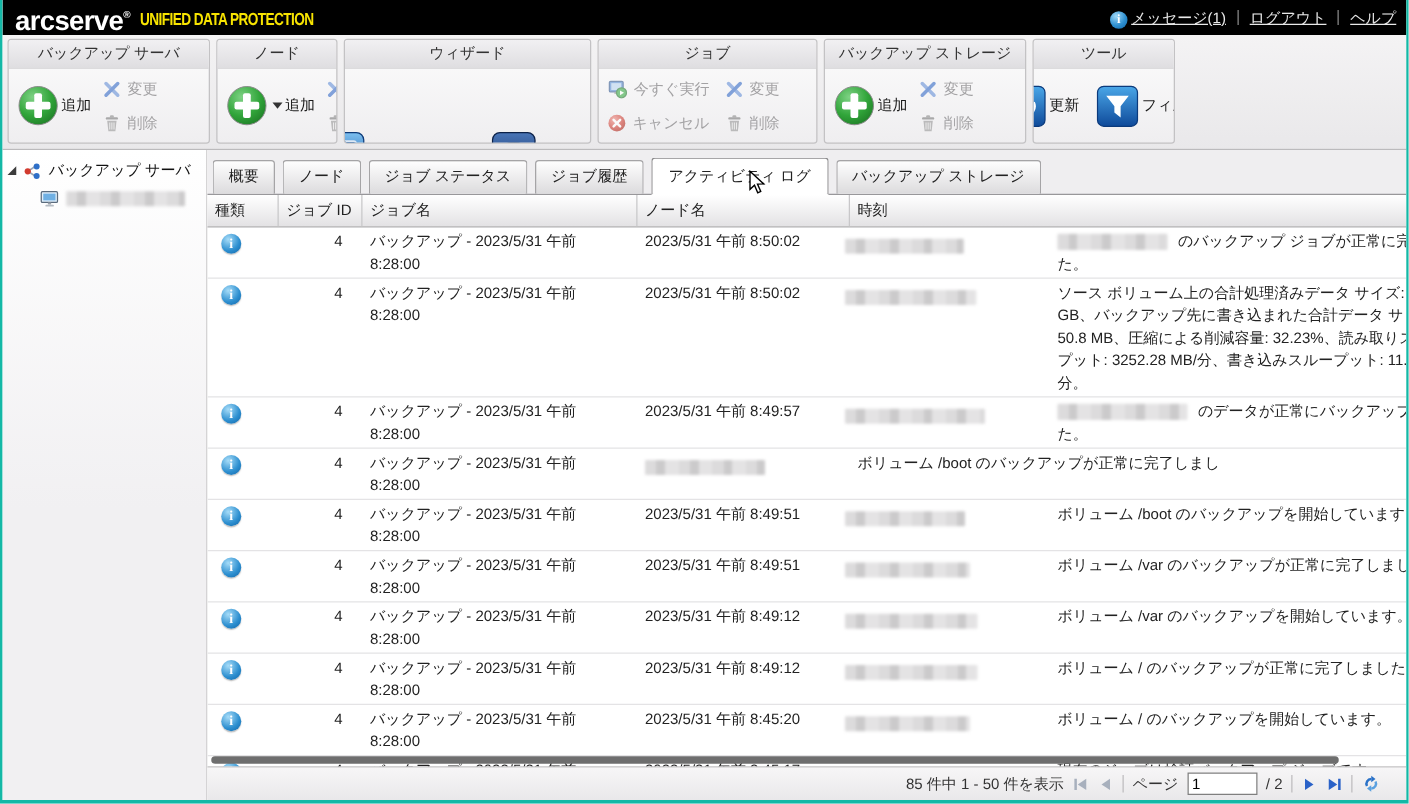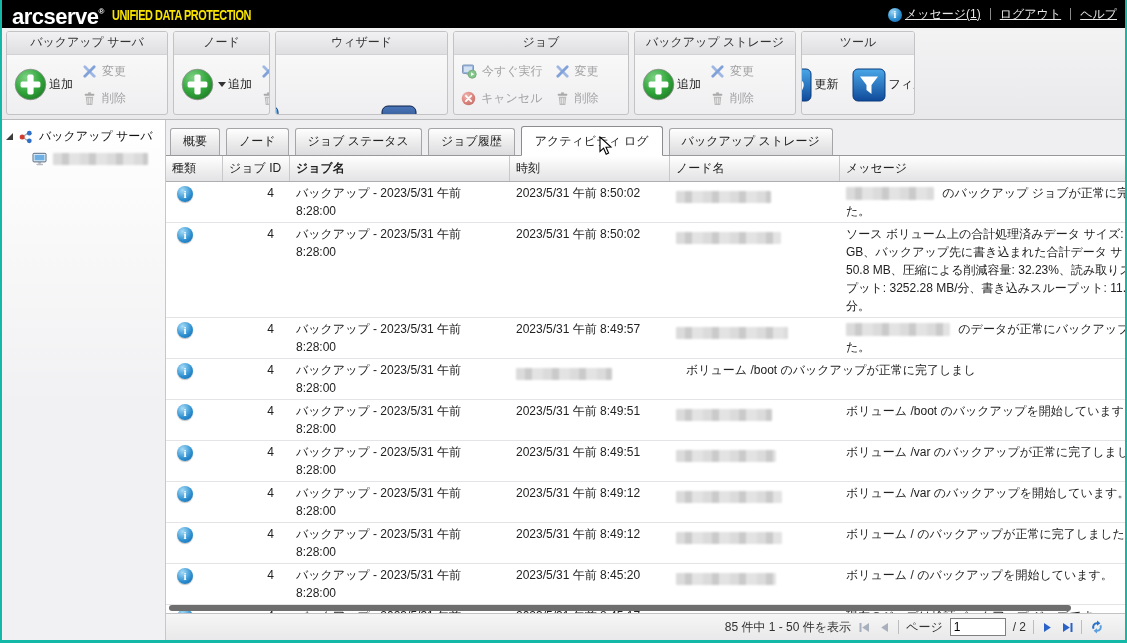--- a/index.html
+++ b/index.html
@@ -42,21 +42,21 @@
 
   
   #tabbar { background:#efeef0; padding:6px 4px 0; display:flex; align-items:flex-end; gap:6px; border-bottom:1px solid #98979a; position:relative; flex:none; }
   .tab { font-size:12px; color:#222; background:linear-gradient(#fefefe,#dcdbdd); border:1px solid #a5a4a6; border-bottom:none; border-radius:3px 3px 0 0; padding:4px 12px 5px; white-space:nowrap; cursor:pointer; }
   .tab.active { background:#fff; border-color:#8b8a8c; padding:6px 13px 5px; margin-bottom:-1px; border-bottom:1px solid #fff; position:relative; z-index:2; }
 
   
   #grid-header { display:flex; background:linear-gradient(#ffffff,#e3e2e4); border-bottom:1px solid #aeadaf; height:26px; align-items:stretch; flex:none; }
   .hcell { border-right:1px solid #c8c7c9; padding:4px 6px; font-size:12px; color:#222; display:flex; align-items:center; white-space:nowrap; overflow:hidden; }
   .hcell:last-child { border-right:none; }
-  .w-type{width:57px;} .w-id{width:67px;} .w-name{width:220px;font-weight:bold;} .w-time{width:160px;} .w-node{width:170px;} .w-msg{flex:1; min-width:0;}
+  .w-type{width:57px;} .w-id{width:67px;} .w-name{width:220px;} .w-time{width:160px;} .w-node{width:170px;} .w-msg{flex:1; min-width:0;}
 
   #grid-body { flex:1; min-height:0; overflow:hidden; position:relative; }
   .row { display:flex; border-bottom:1px solid #e4e3e5; align-items:stretch; }
   .cell { padding:2px 6px; font-size:12px; color:#222; line-height:18px; overflow:hidden; }
   .c-type { width:57px; padding-left:11px; padding-top:3px; flex:none; }
   .c-id { width:67px; text-align:right; padding-right:16px; flex:none; }
   .c-name { width:220px; white-space:pre-line; flex:none; }
   .c-time { width:160px; white-space:nowrap; flex:none; }
   .c-node { width:170px; padding-top:5px; flex:none; }
   .c-msg { flex:1; min-width:0; white-space:pre; }
@@ -163,21 +163,21 @@
                   <rect x="2.8" y="3" width="10.4" height="2" rx="1" fill="#7d7d7d"></rect>
                   <path d="M4 6 h8 l-1 9 h-6 z" fill="#9a9a9a"></path>
                   <path d="M6.2 7.5 v6 M8 7.5 v6 M9.8 7.5 v6" stroke="#e8e8e8" stroke-width="0.9"></path>
                 </svg>
             <span>削除</span>
           </div>
         </div>
       </div>
     </div>
 
-    <div class="group" style="width:173px">
+    <div class="group" style="width:198px">
       <div class="group-title">ウィザード</div>
       <div class="group-body" style="justify-content:center; gap:14px;margin-top:48px;">
         <div class="bigbtn">
           <div class="icon-caret-wrap">
             <svg width="36" height="36" viewBox="0 0 36 36">
               <defs>
                     <linearGradient id="gb1" x1="0" y1="0" x2="0" y2="1">
                       <stop offset="0" stop-color="#7cc0f0"></stop>
                       <stop offset="1" stop-color="#154a99"></stop>
                     </linearGradient>
@@ -357,23 +357,22 @@
         <span class="tab">ジョブ ステータス</span>
         <span class="tab">ジョブ履歴</span>
         <span class="tab active">アクティビティ ログ</span>
         <span class="tab">バックアップ ストレージ</span>
       </div>
 
       <div id="grid-header">
         <div class="hcell w-type">種類</div>
         <div class="hcell w-id">ジョブ ID</div>
         <div class="hcell w-name">ジョブ名</div>
+        <div class="hcell w-node">ノード名</div>
         <div class="hcell w-time">時刻</div>
-        <div class="hcell w-node">ノード名</div>
-        <div class="hcell w-msg">メッセージ</div>
       </div>
 
       <div id="grid-body">
         <div>
               <div class="row">
                 <div class="cell c-type"><span class="info-icon">i</span></div>
                 <div class="cell c-id">4</div>
                 <div class="cell c-name">バックアップ - 2023/5/31 午前
 8:28:00</div>
                 <div class="cell c-time">2023/5/31 午前 8:50:02</div>

